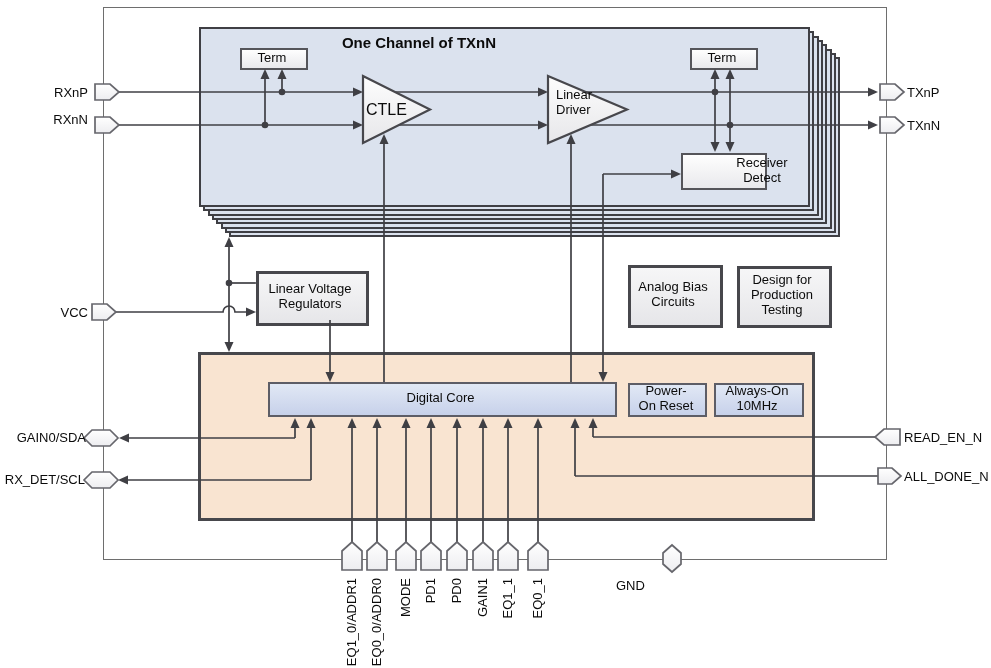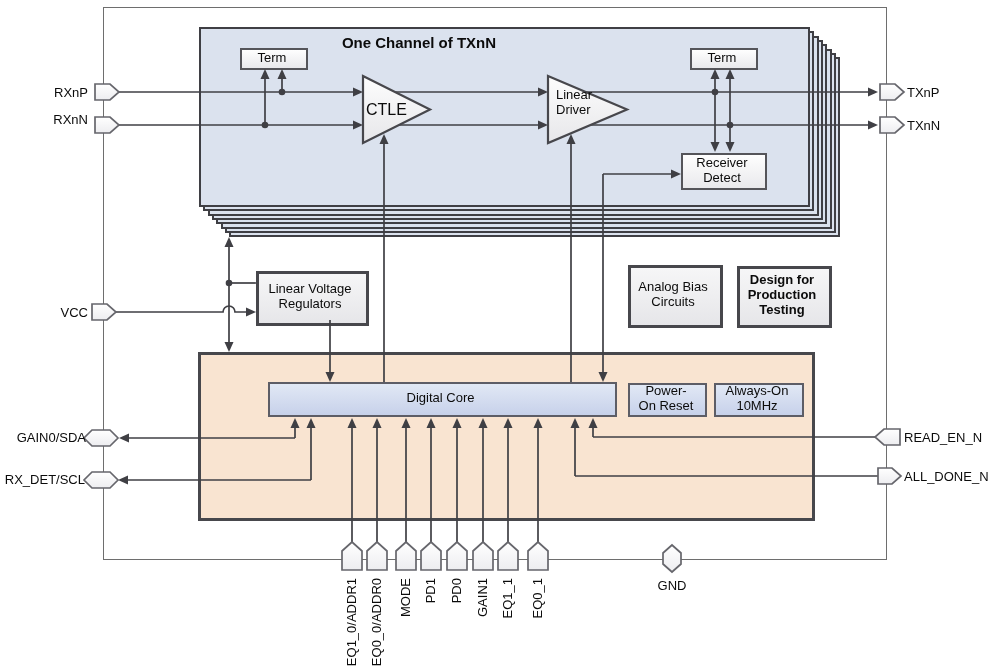--- a/index.html
+++ b/index.html
@@ -218,24 +218,24 @@
   </svg>
 
   <div id="labels">
 
     <div class="title" style="left:199px; top:34px; width:440px;">One Channel of TXnN</div>
 
     <div class="blab" style="left:240px; top:48px; width:64px; height:18px;">Term</div>
     <div class="blab" style="left:690px; top:48px; width:64px; height:18px;">Term</div>
     <div class="lbl" style="left:366px; top:102px; font-size:16px;">CTLE</div>
     <div class="lbl" style="left:556px; top:87px; width:52px; white-space:normal;">Linear Driver</div>
-    <div class="blab" style="left:681px; top:153px; width:82px; height:33px;">Receiver Detect</div>
+    <div class="blab" style="left:681px; top:153px; width:82px; height:33px;padding-left:40px;">Receiver Detect</div>
     <div class="blab" style="left:258px; top:271px; width:104px; height:49px;">Linear Voltage Regulators</div>
     <div class="blab" style="left:632px; top:265px; width:82px; height:57px;">Analog Bias Circuits</div>
-    <div class="blab" style="left:741px; top:266px; width:82px; height:56px;font-weight:bold;">Design for Production Testing</div>
+    <div class="blab" style="left:741px; top:266px; width:82px; height:56px;">Design for Production Testing</div>
     <div class="blab" style="left:268px; top:382px; width:345px; height:31px;">Digital Core</div>
     <div class="blab" style="left:637px; top:383px; width:58px; height:30px;">Power-On Reset</div>
     <div class="blab" style="left:714px; top:383px; width:86px; height:30px;">Always-On 10MHz</div>
 
     <div class="lbl ral" style="left:0; top:85px;  width:88px;">RXnP</div>
     <div class="lbl ral" style="left:0; top:112px; width:88px;">RXnN</div>
     <div class="lbl ral" style="left:0; top:305px; width:88px;">VCC</div>
     <div class="lbl ral" style="left:0; top:430px; width:86px;">GAIN0/SDA</div>
     <div class="lbl ral" style="left:0; top:472px; width:85px;">RX_DET/SCL</div>
 
@@ -246,16 +246,16 @@
 
     <div class="vlab" style="left:344px; top:578px;">EQ1_0/ADDR1</div>
     <div class="vlab" style="left:369px; top:578px;">EQ0_0/ADDR0</div>
     <div class="vlab" style="left:398px; top:578px;">MODE</div>
     <div class="vlab" style="left:423px; top:578px;">PD1</div>
     <div class="vlab" style="left:449px; top:578px;">PD0</div>
     <div class="vlab" style="left:475px; top:578px;">GAIN1</div>
     <div class="vlab" style="left:500px; top:578px;">EQ1_1</div>
     <div class="vlab" style="left:530px; top:578px;">EQ0_1</div>
 
-    <div class="lbl" style="left:650px; top:578px; width:44px; text-align:center;">GND</div>
+    <div class="lbl" style="left:616px; top:578px; width:44px; ">GND</div>
   </div>
 
 </div>
 
 </body></html>

